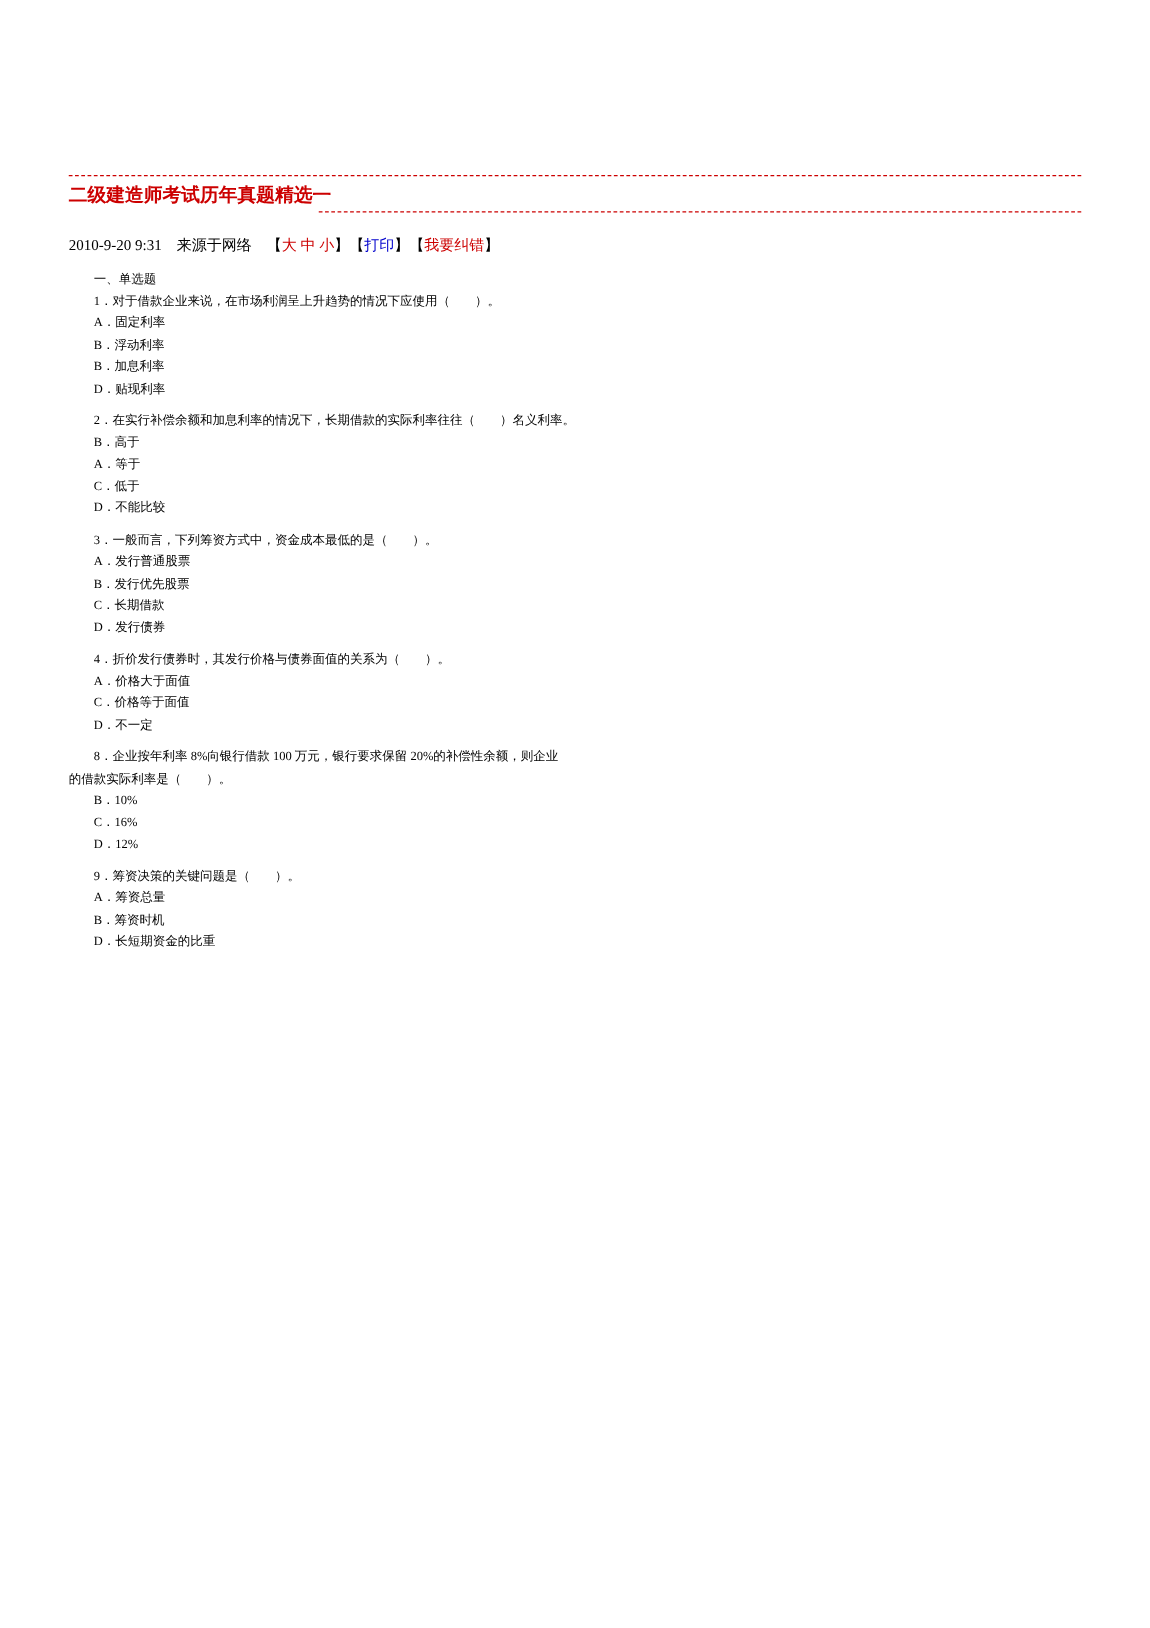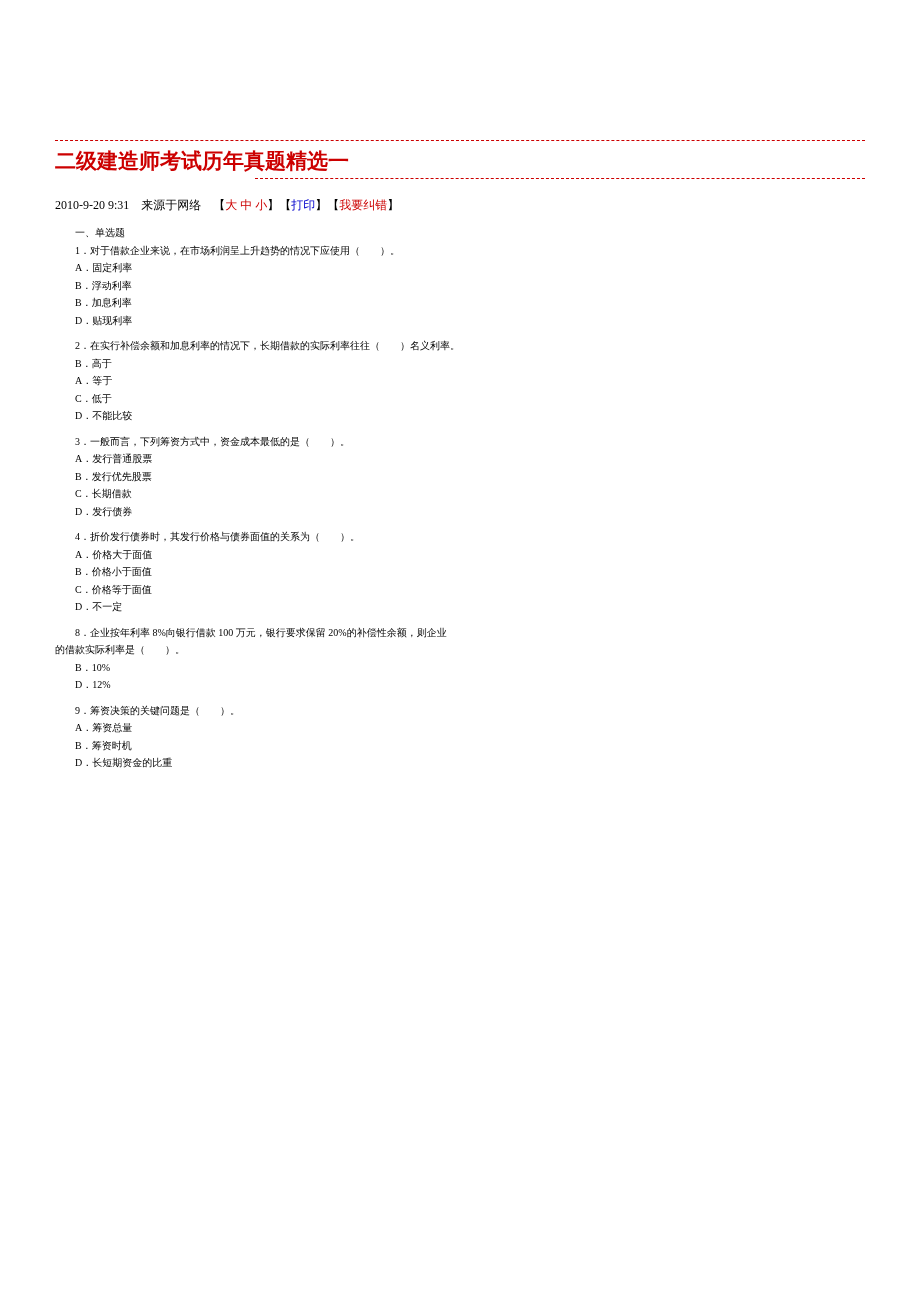--- a/index.html
+++ b/index.html
@@ -27,21 +27,21 @@
     border-top: 1.5px dashed #cc0000;
     height: 0;
     margin-left: 200px;
     width: calc(100% - 200px);
     margin-top: -1px;
   }
   .title-text {
     color: #cc0000;
     font-weight: bold;
     font-family: "SimHei", "黑体", sans-serif;
-    font-size: 21px;
+    font-size: 15px;
     padding: 6px 0 4px 0;
     display: inline-block;
   }
   .meta-line {
     font-family: "Times New Roman", "SimSun", serif;
     font-size: 12px;
     margin-bottom: 10px;
   }
   .meta-line .brackets {
     font-family: "SimSun", serif;
@@ -105,28 +105,28 @@
 
     <p>3．一般而言，下列筹资方式中，资金成本最低的是（　　）。</p>
     <p>A．发行普通股票</p>
     <p>B．发行优先股票</p>
     <p>C．长期借款</p>
     <p>D．发行债券</p>
     <div class="spacer"></div>
 
     <p>4．折价发行债券时，其发行价格与债券面值的关系为（　　）。</p>
     <p>A．价格大于面值</p>
-    <p>B．价格小于面值</p>
     <p>C．价格等于面值</p>
     <p>D．不一定</p>
     <div class="spacer"></div>
 
     <p>8．企业按年利率 8%向银行借款 100 万元，银行要求保留 20%的补偿性余额，则企业</p>
     <p class="wrap-line">的借款实际利率是（　　）。</p>
     <p>B．10%</p>
+    <p>C．16%</p>
     <p>D．12%</p>
     <div class="spacer"></div>
 
     <p>9．筹资决策的关键问题是（　　）。</p>
     <p>A．筹资总量</p>
     <p>B．筹资时机</p>
     <p>D．长短期资金的比重</p>
   </div>
 
 </div>

